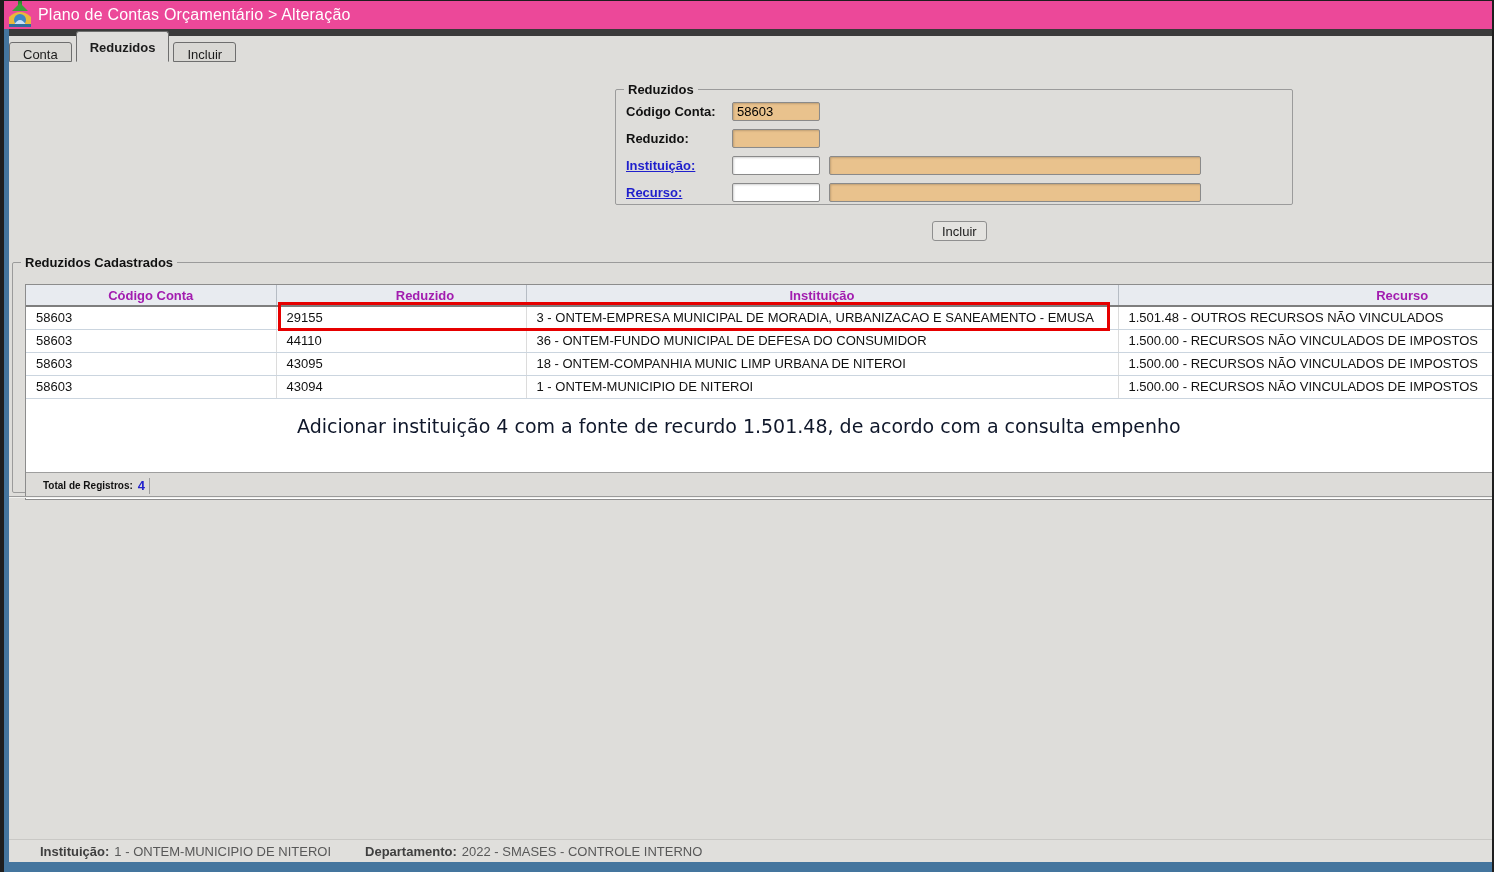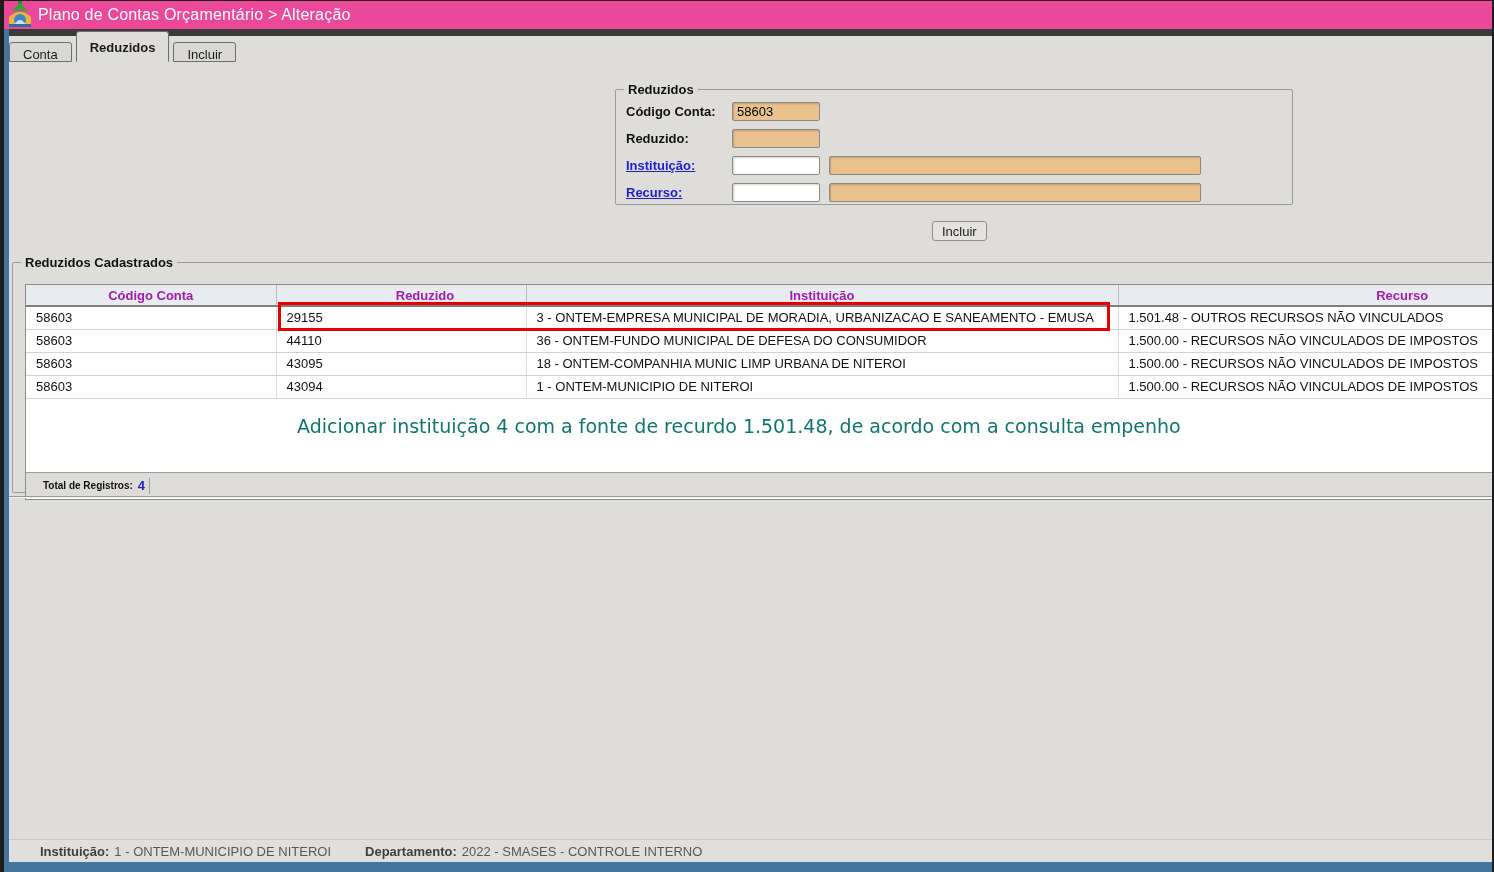--- a/index.html
+++ b/index.html
@@ -66,21 +66,21 @@
   .total-label { font-size:10px; font-weight:bold; color:#111; }
   .total-value { font-size:13px; font-weight:bold; color:#2222cc; margin-left:5px; }
   .total-sep { width:1px; height:16px; background:#9e9e9e; margin-left:4px; }
 
   
   .panel-bottom-line { position:absolute; left:7px; top:496px; width:1487px; height:2px;
                        border-top:1px solid #9a9a9a; border-bottom:1px solid #f2f2f0; }
 
   
   .annotation { position:absolute; left:297px; top:415px; font-family:"DejaVu Sans", sans-serif;
-                font-size:19px; color:#0f766e; z-index:20; white-space:nowrap; }
+                font-size:19px; color:#0f172a; z-index:20; white-space:nowrap; }
 
   
   .footer { position:absolute; left:0; bottom:10px; width:100%; height:23px; background:#e0dfdc;
             border-top:1px solid #c9c8c5; display:flex; align-items:center; padding-left:40px; z-index:80; }
   .footer .flabel { font-size:13px; font-weight:bold; color:#3f3f3f; margin-right:5px; }
   .footer .fvalue { font-size:13px; color:#585858; }
   .footer .fgroup { display:flex; align-items:center; margin-right:34px; }
   .bottom-bar { position:absolute; left:0; bottom:0; width:100%; height:10px; background:#44759e; z-index:85; }
 </style>
 </head>

